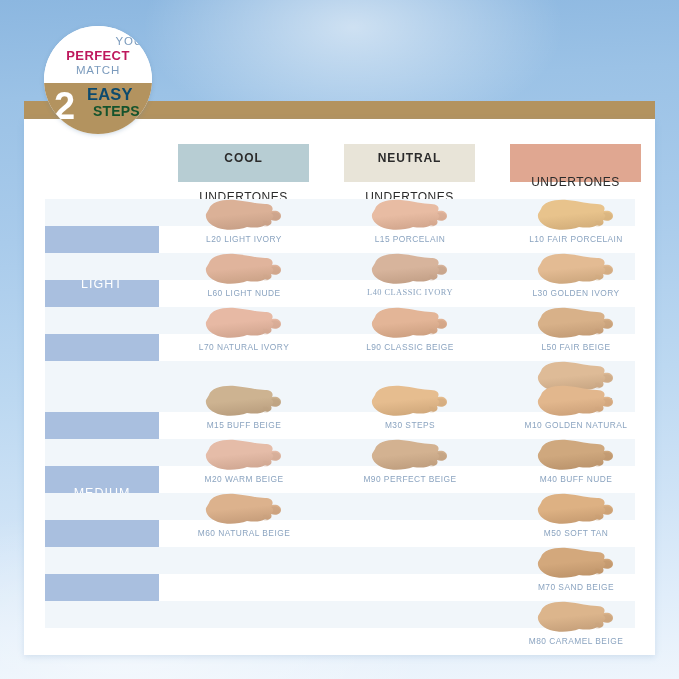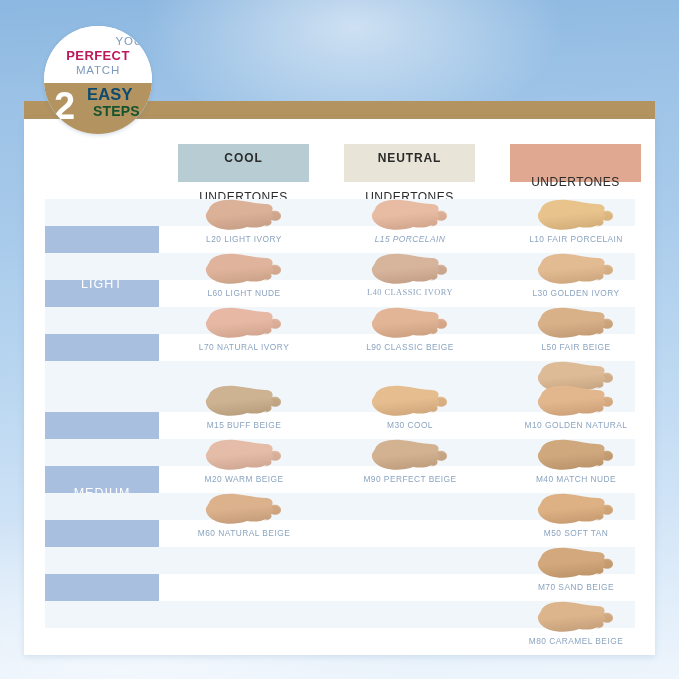--- a/index.html
+++ b/index.html
@@ -299,21 +299,21 @@
                     <stop offset="100%" stop-color="#d3a791"></stop>
                   </linearGradient>
                 </defs>
                 <path fill="url(#g2)" d="M10,12 C12,5 24,2 36,3 C48,4 58,7 66,7 C72,7 75,10 73,14 C78,13 82,15 82,19 C82,23 77,25 72,23 C74,27 70,30 66,28 C62,31 55,31 48,30 C40,33 28,34 19,31 C10,28 6,22 7,17 Z"></path>
                 <path fill="#d3a791" opacity="0.55" d="M72,16 C76,14 81,16 81,19 C81,22 77,24 73,22 C75,20 75,18 72,16 Z"></path>
                 <path fill="#d3a791" opacity="0.40" d="M64,24 C68,23 71,25 70,28 C69,30 65,30 63,28 C65,27 65,26 64,24 Z"></path>
               </svg>
             </div>
             <div class="label">L70 NATURAL IVORY</div>
           </div>
-          <div class="cell c-neutral" style="top: 7px; font-style: italic;">
+          <div class="cell c-neutral" style="top: 7px;">
             <div class="swatch-wrap">
               <svg class="blob" viewBox="0 0 90 40">
                 <defs>
                   <linearGradient id="g3" x1="0" y1="0" x2="0.25" y2="1">
                     <stop offset="0%" stop-color="#e8bca3"></stop>
                     <stop offset="55%" stop-color="#e8bca3"></stop>
                     <stop offset="100%" stop-color="#d4a88f"></stop>
                   </linearGradient>
                 </defs>
                 <path fill="url(#g3)" d="M10,12 C12,5 24,2 36,3 C48,4 58,7 66,7 C72,7 75,10 73,14 C78,13 82,15 82,19 C82,23 77,25 72,23 C74,27 70,30 66,28 C62,31 55,31 48,30 C40,33 28,34 19,31 C10,28 6,22 7,17 Z"></path>
@@ -484,21 +484,21 @@
                     <stop offset="0%" stop-color="#e6bd8f"></stop>
                     <stop offset="55%" stop-color="#e6bd8f"></stop>
                     <stop offset="100%" stop-color="#d2aa7d"></stop>
                   </linearGradient>
                 </defs>
                 <path fill="url(#g13)" d="M10,12 C12,5 24,2 36,3 C48,4 58,7 66,7 C72,7 75,10 73,14 C78,13 82,15 82,19 C82,23 77,25 72,23 C74,27 70,30 66,28 C62,31 55,31 48,30 C40,33 28,34 19,31 C10,28 6,22 7,17 Z"></path>
                 <path fill="#d2aa7d" opacity="0.55" d="M72,16 C76,14 81,16 81,19 C81,22 77,24 73,22 C75,20 75,18 72,16 Z"></path>
                 <path fill="#d2aa7d" opacity="0.40" d="M64,24 C68,23 71,25 70,28 C69,30 65,30 63,28 C65,27 65,26 64,24 Z"></path>
               </svg>
             </div>
-            <div class="label">M30 COOL</div>
+            <div class="label">M30 STEPS</div>
           </div>
           <div class="cell c-neutral" style="top: 247px;">
             <div class="swatch-wrap">
               <svg class="blob" viewBox="0 0 90 40">
                 <defs>
                   <linearGradient id="g14" x1="0" y1="0" x2="0.25" y2="1">
                     <stop offset="0%" stop-color="#d3b291"></stop>
                     <stop offset="55%" stop-color="#d3b291"></stop>
                     <stop offset="100%" stop-color="#c1a080"></stop>
                   </linearGradient>
@@ -535,21 +535,21 @@
                     <stop offset="0%" stop-color="#cfa87e"></stop>
                     <stop offset="55%" stop-color="#cfa87e"></stop>
                     <stop offset="100%" stop-color="#bd966e"></stop>
                   </linearGradient>
                 </defs>
                 <path fill="url(#g16)" d="M10,12 C12,5 24,2 36,3 C48,4 58,7 66,7 C72,7 75,10 73,14 C78,13 82,15 82,19 C82,23 77,25 72,23 C74,27 70,30 66,28 C62,31 55,31 48,30 C40,33 28,34 19,31 C10,28 6,22 7,17 Z"></path>
                 <path fill="#bd966e" opacity="0.55" d="M72,16 C76,14 81,16 81,19 C81,22 77,24 73,22 C75,20 75,18 72,16 Z"></path>
                 <path fill="#bd966e" opacity="0.40" d="M64,24 C68,23 71,25 70,28 C69,30 65,30 63,28 C65,27 65,26 64,24 Z"></path>
               </svg>
             </div>
-            <div class="label">M40 MATCH NUDE</div>
+            <div class="label">M40 BUFF NUDE</div>
           </div>
           <div class="cell c-warm" style="top: 301px;">
             <div class="swatch-wrap">
               <svg class="blob" viewBox="0 0 90 40">
                 <defs>
                   <linearGradient id="g17" x1="0" y1="0" x2="0.25" y2="1">
                     <stop offset="0%" stop-color="#ddb183"></stop>
                     <stop offset="55%" stop-color="#ddb183"></stop>
                     <stop offset="100%" stop-color="#c99e73"></stop>
                   </linearGradient>

